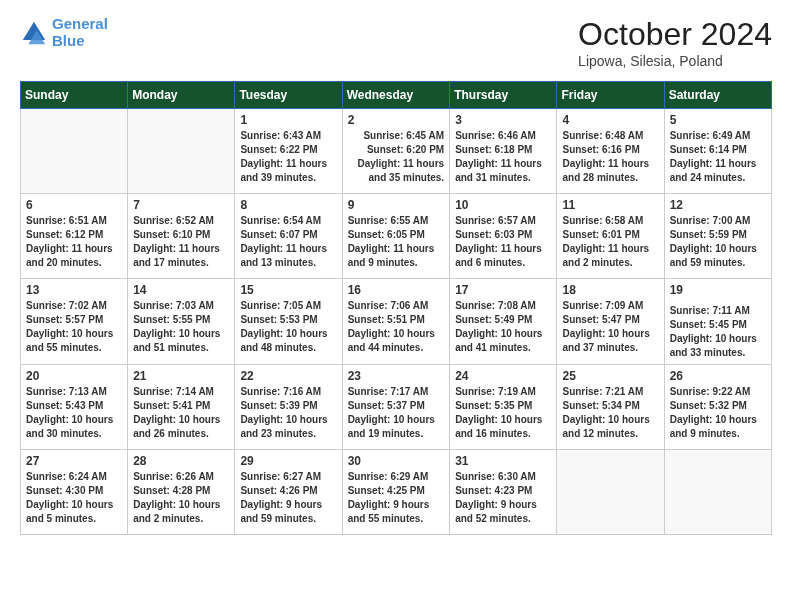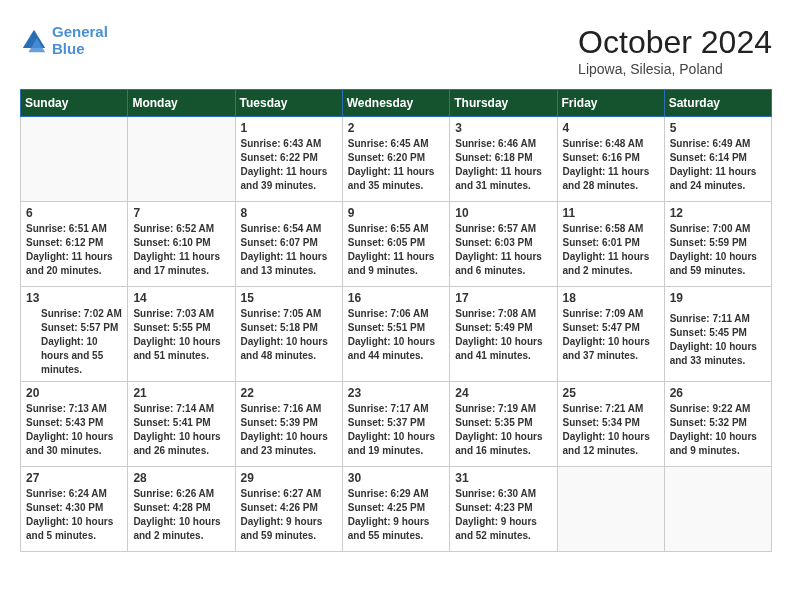--- a/index.html
+++ b/index.html
@@ -11,21 +11,20 @@
     }
     .page {
       width: 792px;
       padding: 16px 20px 20px 20px;
     }
     .header {
       display: flex;
       align-items: flex-start;
       justify-content: space-between;
       margin-bottom: 12px;
-      margin-top: 8px;
     }
     .logo {
       display: flex;
       align-items: center;
       gap: 4px;
     }
     .logo-text {
       font-size: 15px;
       font-weight: bold;
       color: #1a1a2e;
@@ -130,21 +129,21 @@
           <td class="empty"></td>
           <td class="empty"></td>
           <td>
             <span class="day-num">1</span>
             <div class="day-info" style="white-space: pre-line;">Sunrise: 6:43 AM
 Sunset: 6:22 PM
 Daylight: 11 hours and 39 minutes.</div>
           </td>
           <td>
             <span class="day-num">2</span>
-            <div class="day-info" style="white-space: pre-line;">Sunrise: 6:45 AM
+            <div class="day-info" style="white-space: pre-line; text-align: right;">Sunrise: 6:45 AM
 Sunset: 6:20 PM
 Daylight: 11 hours and 35 minutes.</div>
           </td>
           <td>
             <span class="day-num">3</span>
             <div class="day-info" style="white-space: pre-line;">Sunrise: 6:46 AM
 Sunset: 6:18 PM
 Daylight: 11 hours and 31 minutes.</div>
           </td>
           <td>
@@ -200,34 +199,34 @@
           <td>
             <span class="day-num">12</span>
             <div class="day-info" style="white-space: pre-line;">Sunrise: 7:00 AM
 Sunset: 5:59 PM
 Daylight: 10 hours and 59 minutes.</div>
           </td>
         </tr>
         <tr class="week-row">
           <td>
             <span class="day-num">13</span>
-            <div class="day-info" style="white-space: pre-line; margin-left: 15px;">Sunrise: 7:02 AM
+            <div class="day-info" style="white-space: pre-line;">Sunrise: 7:02 AM
 Sunset: 5:57 PM
 Daylight: 10 hours and 55 minutes.</div>
           </td>
           <td>
             <span class="day-num">14</span>
             <div class="day-info" style="white-space: pre-line;">Sunrise: 7:03 AM
 Sunset: 5:55 PM
 Daylight: 10 hours and 51 minutes.</div>
           </td>
           <td>
             <span class="day-num">15</span>
             <div class="day-info" style="white-space: pre-line;">Sunrise: 7:05 AM
-Sunset: 5:18 PM
+Sunset: 5:53 PM
 Daylight: 10 hours and 48 minutes.</div>
           </td>
           <td>
             <span class="day-num">16</span>
             <div class="day-info" style="white-space: pre-line;">Sunrise: 7:06 AM
 Sunset: 5:51 PM
 Daylight: 10 hours and 44 minutes.</div>
           </td>
           <td>
             <span class="day-num">17</span>

